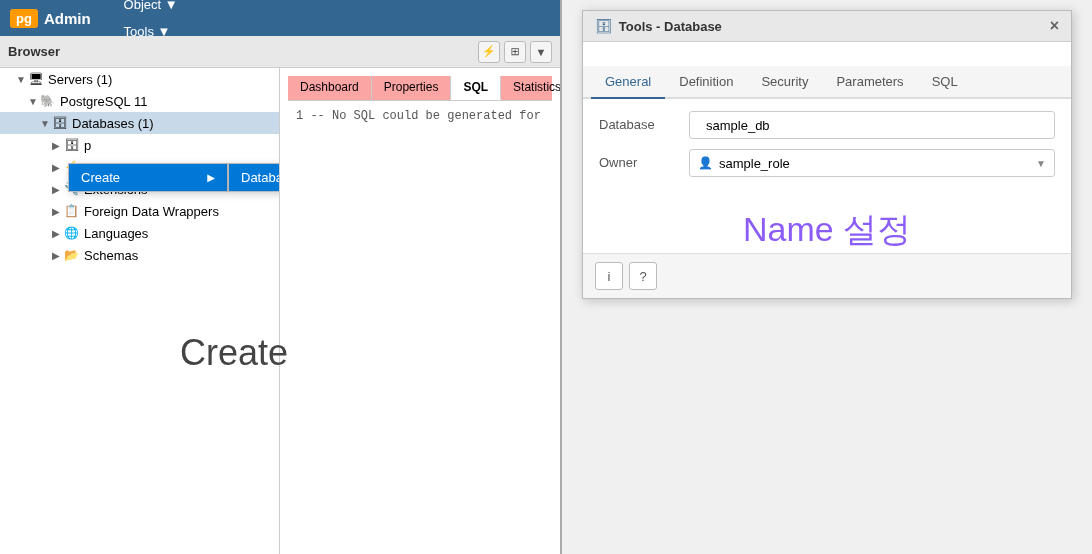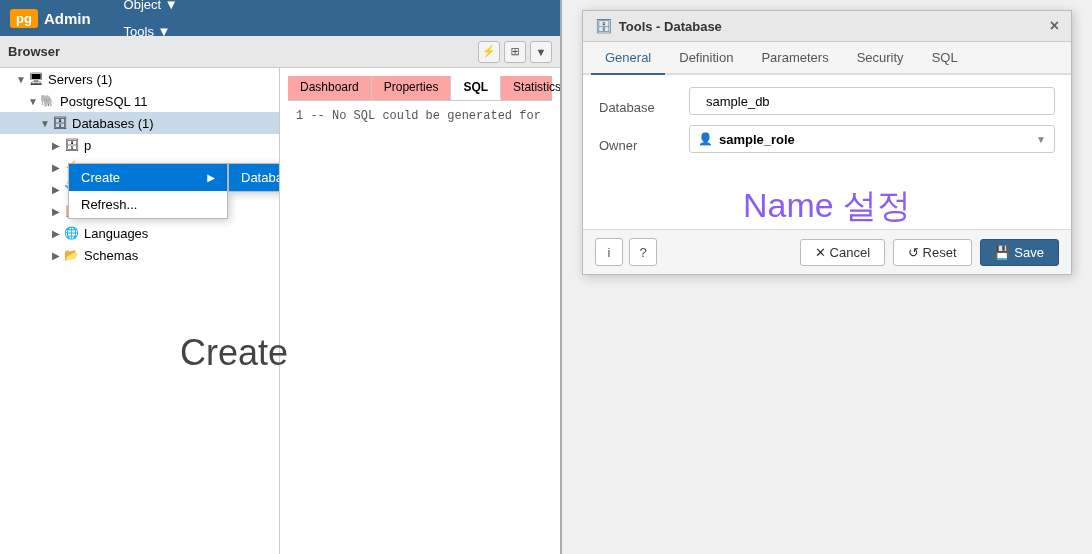--- a/index.html
+++ b/index.html
@@ -284,20 +284,21 @@
       font-size: 16px;
       font-weight: bold;
     }
 
     
     .dialog-tabs {
       display: flex;
       border-bottom: 2px solid #ddd;
       background: #f5f5f5;
       padding: 0 8px;
+      margin-top: 24px;
     }
     .dialog-tab {
       padding: 8px 14px;
       cursor: pointer;
       font-size: 13px;
       color: #555;
       border-bottom: 2px solid transparent;
       margin-bottom: -2px;
     }
     .dialog-tab.active {
@@ -305,21 +306,21 @@
       border-bottom: 2px solid #336791;
       font-weight: 500;
     }
 
     
     .dialog-body {
       padding: 12px 16px;
     }
     .form-row {
       display: flex;
-      align-items: flex-end;
+      align-items: flex-start;
       margin-bottom: 10px;
     }
     .form-label {
       width: 90px;
       font-size: 13px;
       color: #555;
       padding-top: 6px;
       flex-shrink: 0;
     }
     .form-control {
@@ -344,21 +345,20 @@
       padding: 0 8px;
     }
     .form-select-icon {
       color: #336791;
       margin-right: 6px;
       font-size: 12px;
     }
     .form-select-value {
       flex: 1;
       font-size: 13px;
-      font-weight: bold;
     }
     .form-select-arrow {
       color: #888;
       font-size: 10px;
     }
     .form-textarea {
       width: 100%;
       height: 90px;
       border: 1px solid #ccc;
       border-radius: 3px;
@@ -515,23 +515,20 @@
           <span class="tree-arrow">▶</span>
           <span class="tree-icon">📂</span>
           <span>Schemas</span>
         </div>
 
         <div class="context-menu">
           <div class="context-menu-item active">
             <span>Create</span>
             <span class="context-arrow">▶</span>
           </div>
-          <div class="context-menu-item">
-            <span>Refresh...</span>
-          </div>
         </div>
 
         <div class="sub-menu">
           <div class="sub-menu-item">Database...</div>
         </div>
       </div>
 
       <div class="sql-panel">
         <div class="sql-tabs">
           <div class="sql-tab">Dashboard</div>
@@ -556,22 +553,22 @@
       <div class="dialog-title-row">
         <span class="dialog-title-icon">🗄</span>
         <span class="dialog-title-text">Tools - Database</span>
       </div>
       <span class="dialog-close">×</span>
     </div>
 
     <div class="dialog-tabs">
       <div class="dialog-tab active">General</div>
       <div class="dialog-tab">Definition</div>
+      <div class="dialog-tab">Security</div>
       <div class="dialog-tab">Parameters</div>
-      <div class="dialog-tab">Security</div>
       <div class="dialog-tab">SQL</div>
     </div>
 
     <div class="dialog-body">
 
       <div class="form-row">
         <div class="form-label">Database</div>
         <div class="form-control">
           <input class="form-input" type="text" value="sample_db" style="">
         </div>
@@ -590,20 +587,15 @@
 
     </div>
 
     <div class="annotation-name">Name 설정</div>
 
     <div class="dialog-footer">
       <div class="footer-left">
         <div class="btn-icon">i</div>
         <div class="btn-icon">?</div>
       </div>
-      <div class="footer-right">
-        <button class="btn btn-cancel">✕ Cancel</button>
-        <button class="btn btn-reset">↺ Reset</button>
-        <button class="btn btn-save">💾 Save</button>
-      </div>
     </div>
   </div>
 </div>
 
 </body></html>

